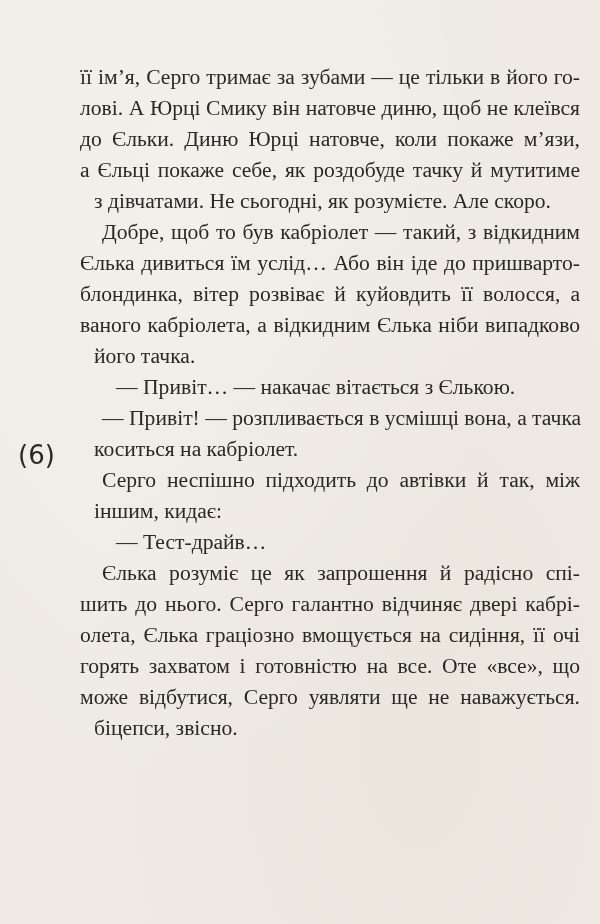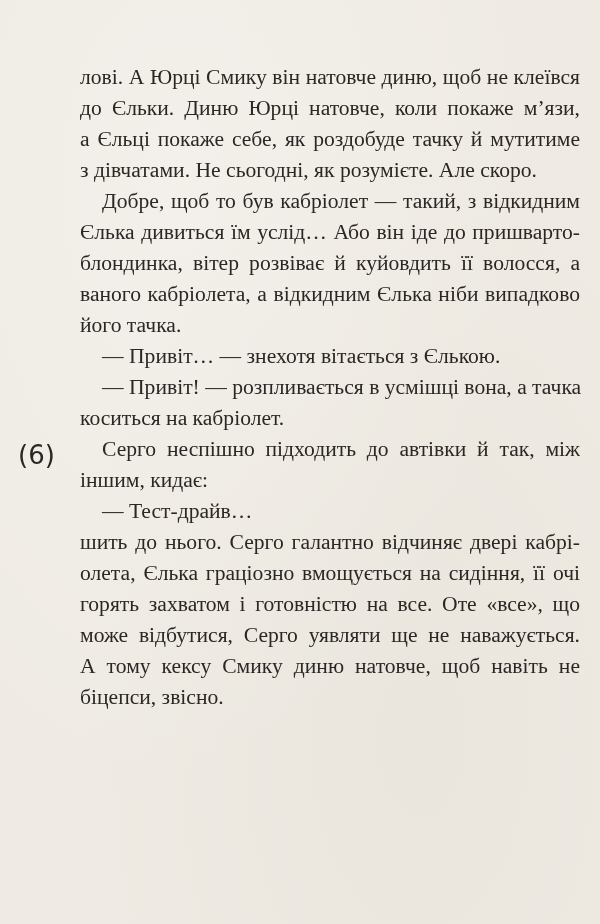--- a/index.html
+++ b/index.html
@@ -20,49 +20,50 @@
   .text-block {
     position: absolute;
     left: 80px; top: 62px;
     width: 500px;
     font-family: "Liberation Serif", serif;
     font-size: 21.6px;
     line-height: 31px;
     color: #2a2725;
   }
   .line { display: block; white-space: nowrap; text-align: justify; text-align-last: justify; height: 31px; }
-  .line.last { text-align-last: left; }
+  .line.last { text-align-last: left; margin-left: 14px; }
   .line.indent { padding-left: 22px; }
   .page-marker {
     position: absolute; left: 18px; top: 440px;
     font-family: "DejaVu Sans", sans-serif;
     font-size: 26px; color: #2a2725;
   }
 </style>
 </head>
 <body>
 
 <div class="page">
   <div class="page-marker">(6)</div>
   <div class="text-block" id="text-block">
+      <span class="line">її ім’я, Серго тримає за зубами — це тільки в його го-</span>
       <span class="line">лові. А Юрці Смику він натовче диню, щоб не клеївся</span>
       <span class="line">до Єльки. Диню Юрці натовче, коли покаже м’язи,</span>
       <span class="line">а Єльці покаже себе, як роздобуде тачку й мутитиме</span>
       <span class="line last">з дівчатами. Не сьогодні, як розумієте. Але скоро.</span>
       <span class="line indent">Добре, щоб то був кабріолет — такий, з відкидним</span>
       <span class="line">Єлька дивиться їм услід… Або він іде до пришварто-</span>
       <span class="line">блондинка, вітер розвіває й куйовдить її волосся, а</span>
       <span class="line">ваного кабріолета, а відкидним Єлька ніби випадково</span>
       <span class="line last">його тачка.</span>
-      <span class="line indent last">— Привіт… — знехотя вітається з Єлькою.</span>
+      <span class="line indent last">— Привіт… — накачає вітається з Єлькою.</span>
       <span class="line indent">— Привіт! — розпливається в усмішці вона, а тачка</span>
       <span class="line last">коситься на кабріолет.</span>
       <span class="line indent">Серго неспішно підходить до автівки й так, між</span>
       <span class="line last">іншим, кидає:</span>
       <span class="line indent last">— Тест-драйв…</span>
+      <span class="line indent">Єлька розуміє це як запрошення й радісно спі-</span>
       <span class="line">шить до нього. Серго галантно відчиняє двері кабрі-</span>
       <span class="line">олета, Єлька граціозно вмощується на сидіння, її очі</span>
       <span class="line">горять захватом і готовністю на все. Оте «все», що</span>
       <span class="line">може відбутися, Серго уявляти ще не наважується.</span>
-      <span class="line">А тому кексу Смику диню натовче, щоб навіть не</span>
       <span class="line last">біцепси, звісно.</span>
     </div>
 </div>
 
 </body></html>

